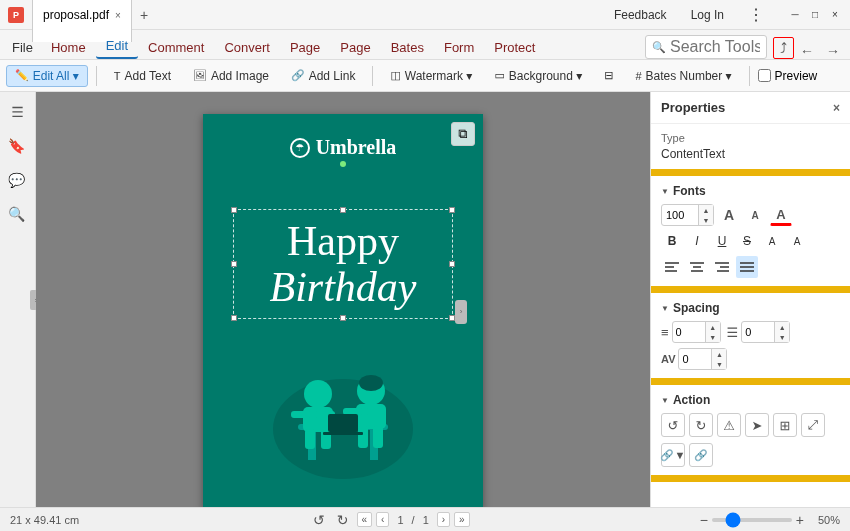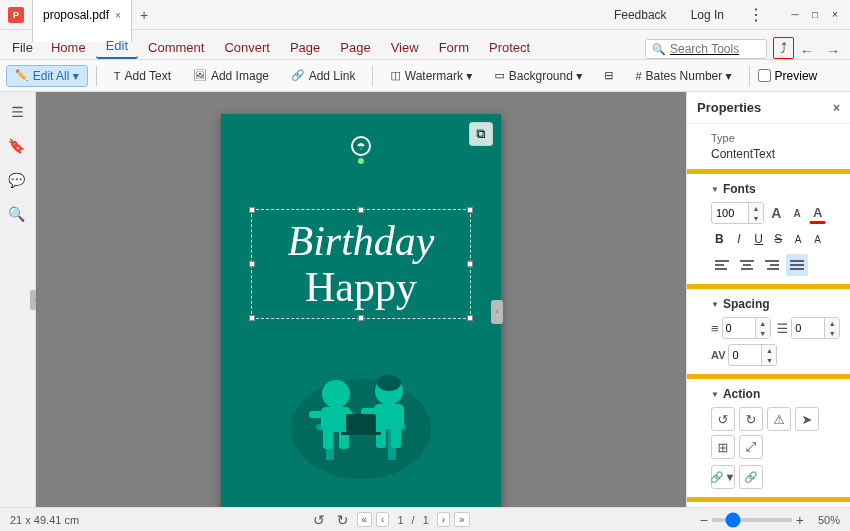--- a/index.html
+++ b/index.html
@@ -63,25 +63,25 @@
     .c-bl { bottom: -3px; left: -3px; }
     .c-br { bottom: -3px; right: -3px; }
     .c-tm { top: -3px; left: 50%; transform: translateX(-50%); }
     .c-bm { bottom: -3px; left: 50%; transform: translateX(-50%); }
     .c-ml { left: -3px; top: 50%; transform: translateY(-50%); }
     .c-mr { right: -3px; top: 50%; transform: translateY(-50%); }
     .people-illustration { position: absolute; bottom: 30px; width: 100%; display: flex; justify-content: center; }
     .people-svg { width: 200px; height: 140px; }
 
     
-    .right-panel { width: 164px; background: white; border-left: 1px solid #ddd; overflow-y: auto; }
+    .right-panel { width: 200px; background: white; border-left: 1px solid #ddd; overflow-y: auto; }
     .panel-header { display: flex; align-items: center; justify-content: space-between;
       padding: 8px 10px; font-size: 13px; font-weight: bold; color: #333; border-bottom: 1px solid #eee; }
     .panel-close { cursor: pointer; color: #666; font-size: 12px; }
-    .panel-section { padding: 8px 24px; border-bottom: 5px solid #eab308; }
+    .panel-section { padding: 8px 10px; border-bottom: 7px solid #eab308; }
     .panel-label { font-size: 11px; color: #666; margin-bottom: 3px; }
     .panel-value { font-size: 12px; color: #333; }
     .panel-section-header { display: flex; align-items: center; gap: 4px; font-size: 12px;
       font-weight: bold; color: #333; margin-bottom: 6px; cursor: pointer; }
     .triangle { font-size: 8px; color: #555; }
     .font-select { width: 100%; border: 1px solid #ccc; border-radius: 3px; padding: 3px 5px;
       font-size: 11px; background: white; appearance: none; cursor: pointer; }
     .font-select-wrap { position: relative; }
     .font-select-wrap::after { content: '▼'; position: absolute; right: 4px; top: 50%; transform: translateY(-50%); font-size: 8px; color: #666; pointer-events: none; }
     .font-controls { display: flex; align-items: center; gap: 4px; margin-top: 5px; }
@@ -139,26 +139,26 @@
 </div>
 
 <div class="menu-bar">
   <span style="padding:4px 8px;font-size:13px;color:#333;cursor:pointer;">File</span>
   <div class="menu-item"><span>Home</span></div>
   <div class="menu-item active" style="color:#1a6eb5;font-weight:500;border-bottom:2px solid #1a6eb5;"><span>Edit</span></div>
   <div class="menu-item"><span>Comment</span></div>
   <div class="menu-item"><span>Convert</span></div>
   <div class="menu-item"><span>Page</span></div>
   <div class="menu-item"><span>Page</span></div>
-  <div class="menu-item"><span>View</span></div>
+  <div class="menu-item"><span>Bates</span></div>
   <div class="menu-item"><span>Form</span></div>
   <div class="menu-item"><span>Protect</span></div>
   <div class="menu-search" style="margin-left:auto;">
     <span style="color:#888;font-size:11px;">🔍</span>
-    <input type="text" style="border: none; outline: none; font-size: 12px; width: 90px; text-decoration: underline;" placeholder="Search Tools">
+    <input type="text" style="border: none; outline: none; font-size: 16px; width: 90px;" placeholder="Search Tools">
   </div>
   <div class="menu-icon-btn highlighted" style="margin-left:6px;border:1px solid red;border-radius:2px;">
     <span>⤴</span>
   </div>
   <div class="menu-icon-btn">
     <span>←</span>
   </div>
   <div class="menu-icon-btn">
     <span>→</span>
   </div>
@@ -219,37 +219,38 @@
 
   <div class="content-area">
 
     <div class="pdf-page">
 
       <div style="display:flex;flex-direction:column;align-items:center;padding-top:22px;">
         <div style="display:flex;align-items:center;gap:6px;">
           <div style="width:20px;height:20px;border:2px solid white;border-radius:50%;display:flex;align-items:center;justify-content:center;">
             <span style="color:white;font-size:10px;">☂</span>
           </div>
+          <span style="color:white;font-size:20px;font-weight:bold;font-family:Georgia,serif;">Umbrella</span>
         </div>
         <div style="width:6px;height:6px;background:#7dea7d;border-radius:50%;margin-top:2px;"></div>
       </div>
 
       <div style="position:absolute;top:95px;left:30px;right:30px;border:1px dashed rgba(255,255,255,0.8);">
 
         <div class="corner-handle c-tl"></div>
         <div class="corner-handle c-tr"></div>
         <div class="corner-handle c-bl"></div>
         <div class="corner-handle c-br"></div>
         <div class="corner-handle c-tm"></div>
         <div class="corner-handle c-bm"></div>
         <div class="corner-handle c-ml"></div>
         <div class="corner-handle c-mr"></div>
         <div style="text-align:center;padding:8px 10px;">
+          <div style="font-family:'Brush Script MT',cursive;font-size:42px;color:white;line-height:1.1;">Happy</div>
           <div style="font-family:'Brush Script MT',cursive;font-size:42px;color:white;line-height:1.1;font-style:italic;">Birthday</div>
-          <div style="font-family:'Brush Script MT',cursive;font-size:42px;color:white;line-height:1.1;">Happy</div>
         </div>
       </div>
 
       <div class="people-illustration">
         <svg class="people-svg" viewBox="0 0 200 140" xmlns="http://www.w3.org/2000/svg">
 
           <ellipse cx="100" cy="90" rx="70" ry="50" fill="#006055" opacity="0.6"></ellipse>
 
           <rect x="55" y="85" width="90" height="6" rx="3" fill="#00a090"></rect>
           <rect x="65" y="91" width="8" height="30" fill="#00a090"></rect>

